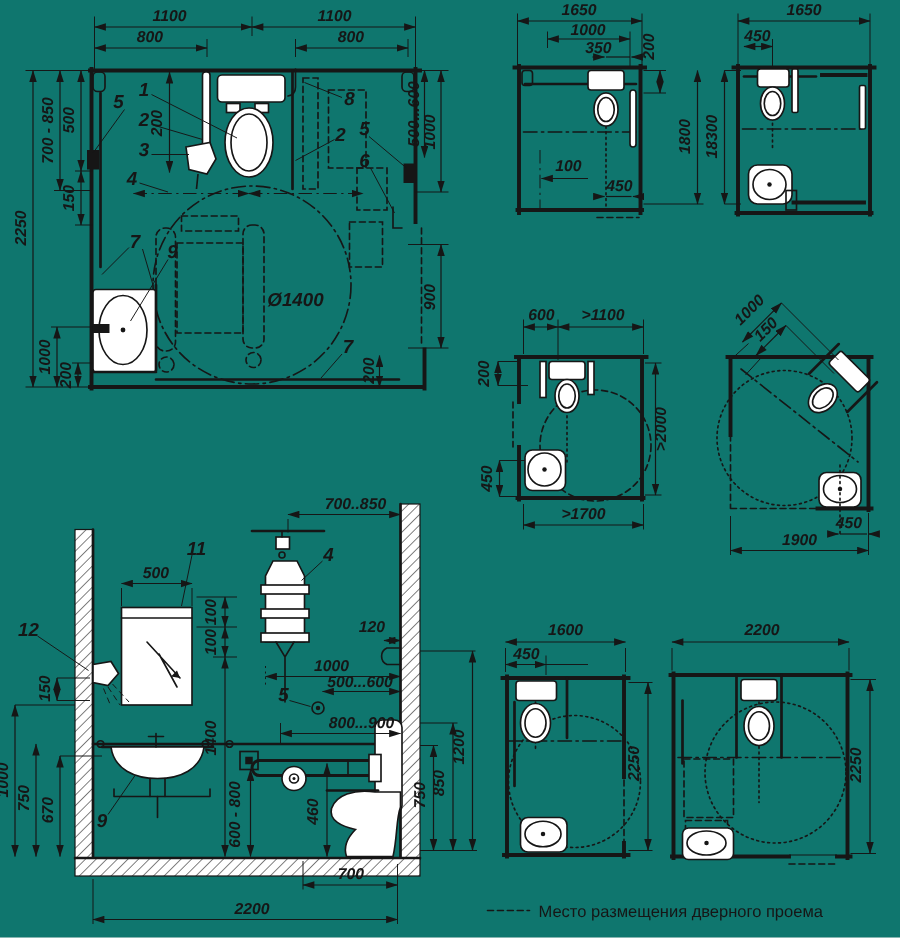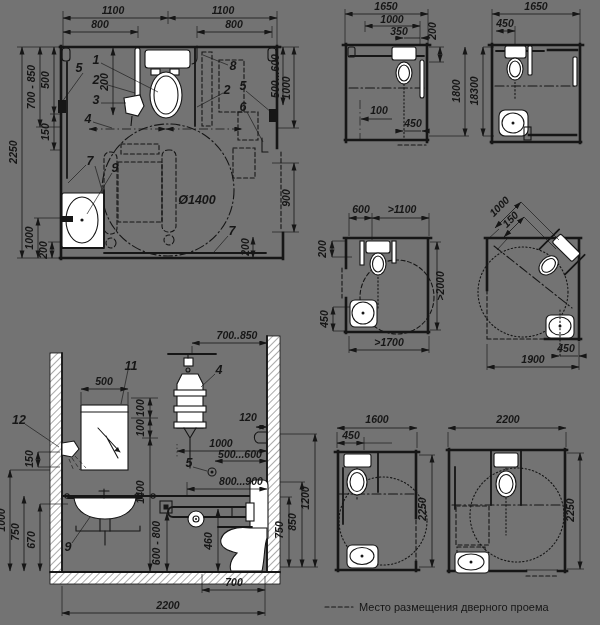--- a/index.html
+++ b/index.html
@@ -1,16 +1,16 @@
 <!DOCTYPE html>
 <html><head>
 <meta charset="utf-8">
 <style>
   html,body{margin:0;padding:0;background:#e8e8e8;}
-  .stage{position:relative;width:600px;height:625px;background:#737373;margin:0 auto;
+  .stage{position:relative;width:600px;height:625px;background:#0f766e;margin:0 auto;
          font-family:"Liberation Sans","DejaVu Sans",sans-serif;}
   svg{display:block}
   svg text{font-family:"Liberation Sans","DejaVu Sans",sans-serif;font-style:italic;
            fill:#161616;}
   .d{font-size:10.5px;text-anchor:middle;font-weight:bold;}
   .dc{font-size:12.5px;text-anchor:middle;font-weight:bold;}
   .big{font-size:12.5px;}
   .leg{font-style:normal;font-weight:normal;font-size:11px;text-anchor:start;}
   .w3{stroke:#161616;stroke-width:2.6;fill:none;stroke-linecap:square}
   .w2{stroke:#161616;stroke-width:1.8;fill:none;stroke-linecap:round}

